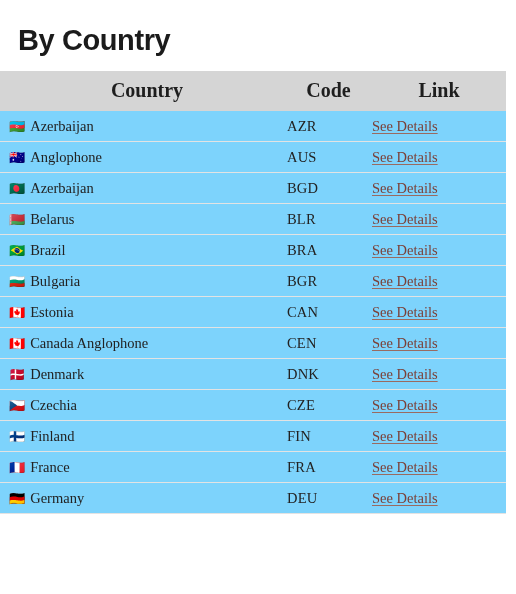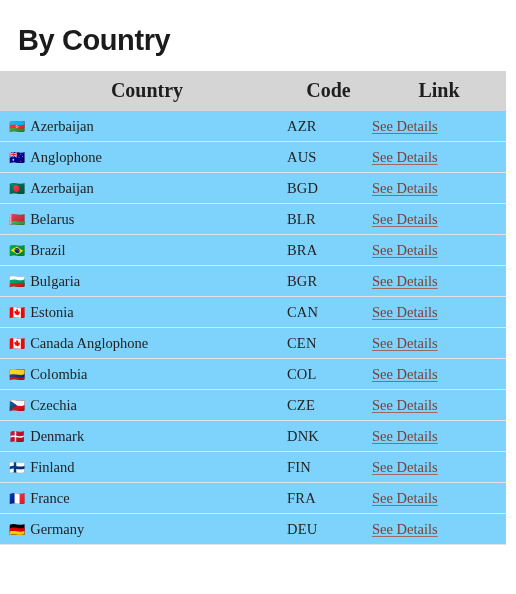--- a/index.html
+++ b/index.html
@@ -153,32 +153,27 @@
           <td class="cell-country"><span class="flag">🇨🇦</span><span class="country-name">Estonia</span></td>
           <td class="cell-code">CAN</td>
           <td class="cell-link"><a class="see-details">See Details</a></td>
         </tr>
         <tr>
           <td class="cell-country"><span class="flag">🇨🇦</span><span class="country-name">Canada Anglophone</span></td>
           <td class="cell-code">CEN</td>
           <td class="cell-link"><a class="see-details">See Details</a></td>
         </tr>
         <tr>
-          <td class="cell-country"><span class="flag">🇨🇴</span><span class="country-name">Colombia</span></td>
-          <td class="cell-code">COL</td>
+          <td class="cell-country"><span class="flag">🇩🇰</span><span class="country-name">Denmark</span></td>
+          <td class="cell-code">DNK</td>
           <td class="cell-link"><a class="see-details">See Details</a></td>
         </tr>
         <tr>
           <td class="cell-country"><span class="flag">🇨🇿</span><span class="country-name">Czechia</span></td>
           <td class="cell-code">CZE</td>
-          <td class="cell-link"><a class="see-details">See Details</a></td>
-        </tr>
-        <tr>
-          <td class="cell-country"><span class="flag">🇩🇰</span><span class="country-name">Denmark</span></td>
-          <td class="cell-code">DNK</td>
           <td class="cell-link"><a class="see-details">See Details</a></td>
         </tr>
         <tr>
           <td class="cell-country"><span class="flag">🇫🇮</span><span class="country-name">Finland</span></td>
           <td class="cell-code">FIN</td>
           <td class="cell-link"><a class="see-details">See Details</a></td>
         </tr>
         <tr>
           <td class="cell-country"><span class="flag">🇫🇷</span><span class="country-name">France</span></td>
           <td class="cell-code">FRA</td>

